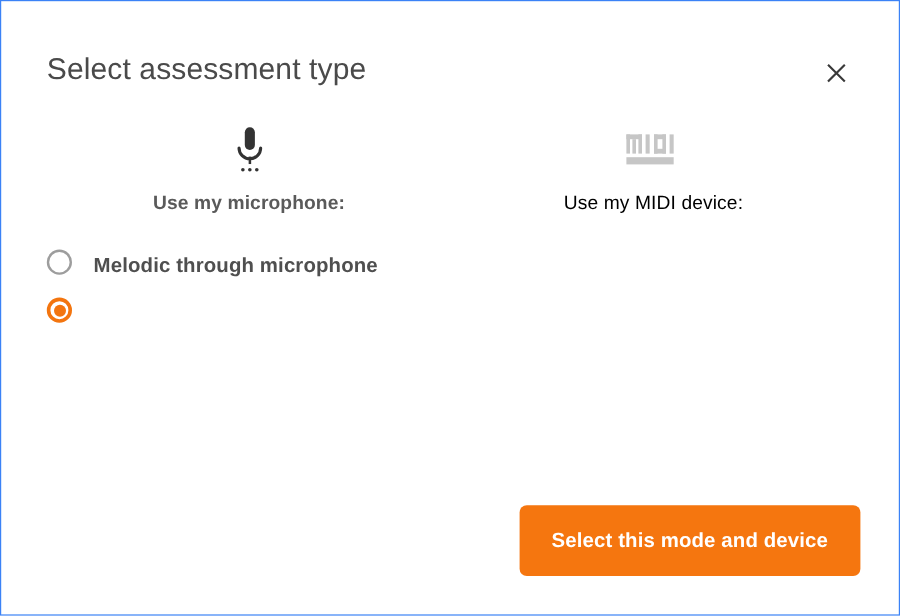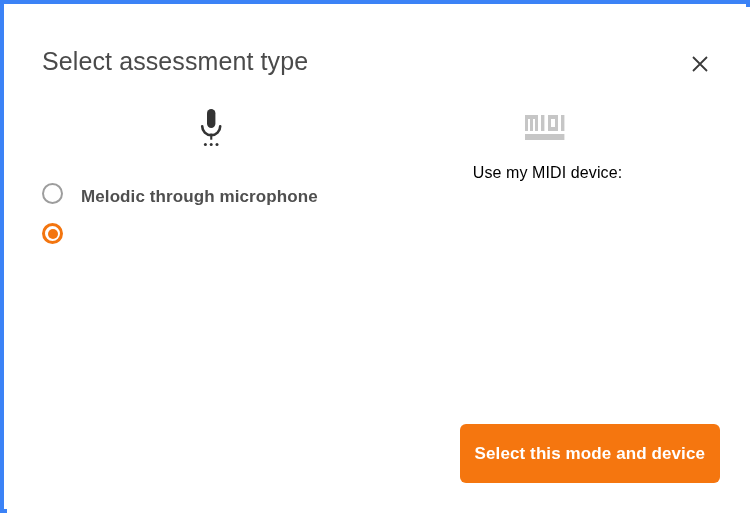--- a/index.html
+++ b/index.html
@@ -16,21 +16,21 @@
   }
 
   
   .window-frame {
     position: absolute;
     left: 0;
     top: 0;
     width: 750px;
     height: 513px;
     box-sizing: border-box;
-    border: 4px solid #3b82f6;
+    border: 1px solid #3b82f6;
     background: #ffffff;
   }
 
   .dialog {
     position: absolute;
     left: 3px;
     top: 3px;
     width: 744px;
     height: 507px;
     background: #ffffff;
@@ -188,21 +188,21 @@
     left: 0;
     bottom: 30px;
     width: 744px;
     height: 60px;
   }
   .submit-button {
     position: absolute;
     right: 31px;
     top: 0;
     height: 59px;
-    padding: 0 15px;
+    padding: 0 27px;
     background: #f5760f;
     color: #ffffff;
     font-size: 17px;
     font-weight: bold;
     font-family: "Liberation Sans", sans-serif;
     border: none;
     border-radius: 6px;
     cursor: pointer;
     letter-spacing: 0.1px;
     white-space: nowrap;
@@ -230,20 +230,21 @@
         <div class="device-icon-wrap">
           <svg class="mic-icon" viewBox="0 0 30 42">
             <rect x="11" y="2" width="8.4" height="19" rx="4.2" fill="currentColor"></rect>
             <path d="M6.2 19.3 a9 9 0 0 0 18 0" stroke="currentColor" stroke-width="2.6" fill="none" stroke-linecap="round"></path>
             <rect x="14.2" y="26.5" width="2.1" height="6.2" fill="currentColor"></rect>
             <circle cx="9.4" cy="37.4" r="1.5" fill="currentColor"></circle>
             <circle cx="15.2" cy="37.4" r="1.5" fill="currentColor"></circle>
             <circle cx="21" cy="37.4" r="1.5" fill="currentColor"></circle>
           </svg>
         </div>
+        <div class="column-label">Use my microphone:</div>
 
         <div class="options">
           <div class="option-row">
             <span class="radio"></span>
             <span class="option-label">Melodic through microphone</span>
           </div>
           <div class="option-row">
             <span class="radio is-checked"></span>
           </div>
         </div>

